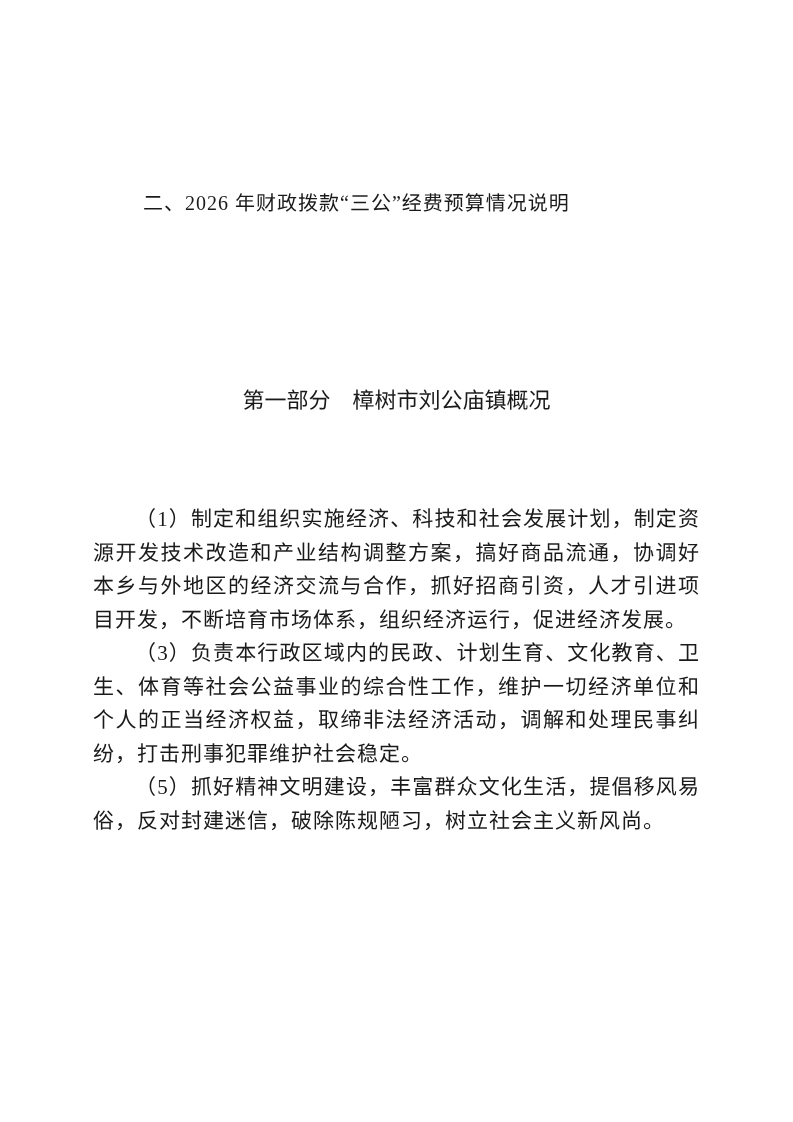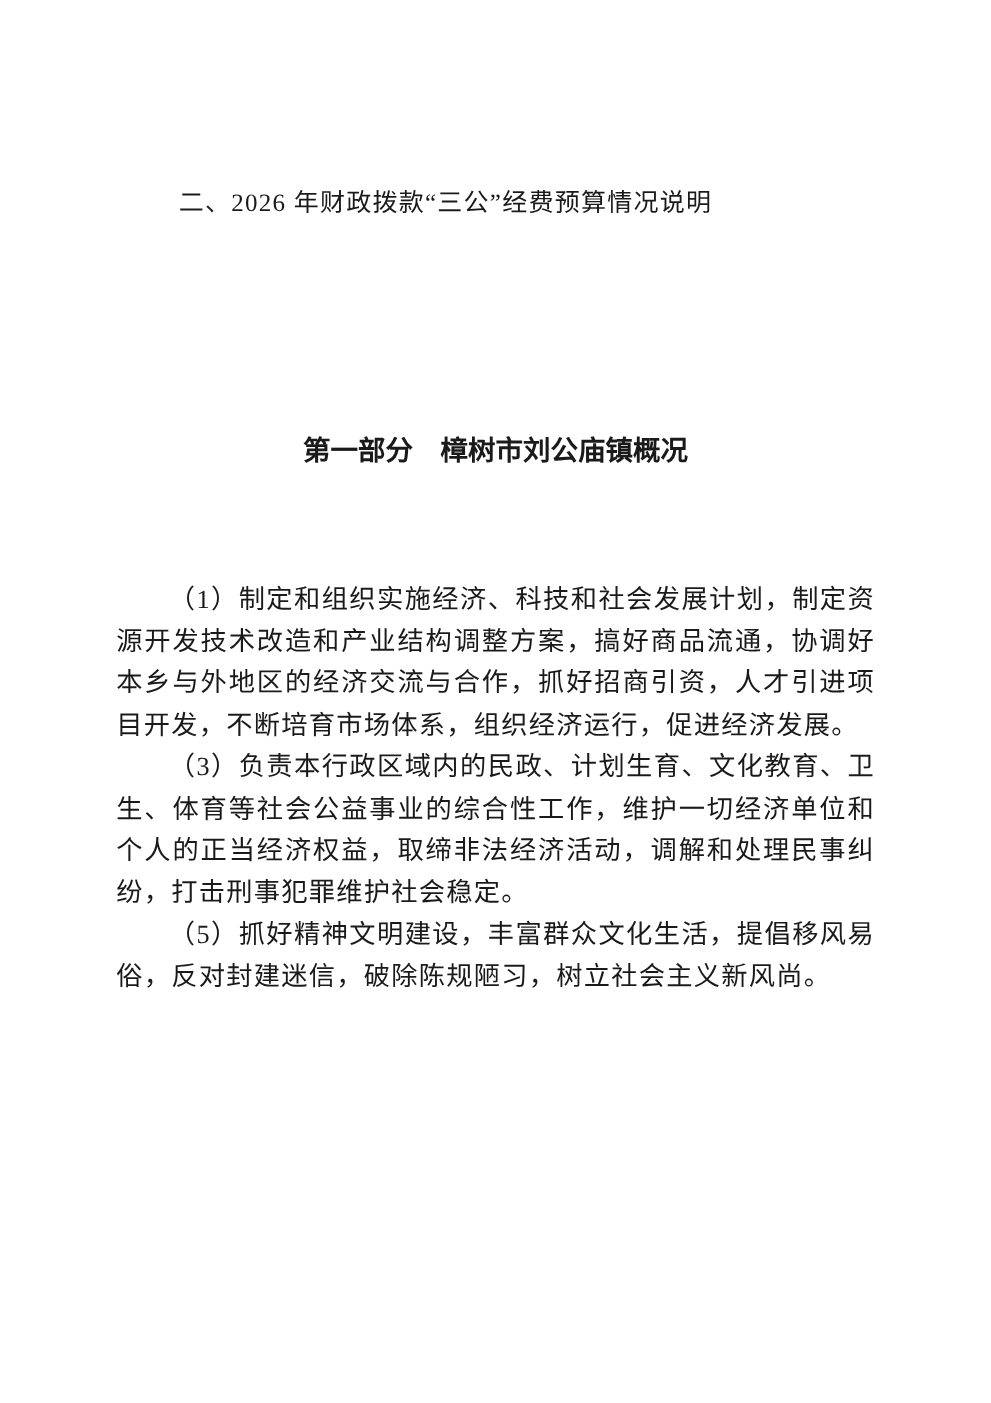--- a/index.html
+++ b/index.html
@@ -10,20 +10,21 @@
     height: 1122px;
     margin: 0 auto;
     background: #ffffff;
     color: #1a1a1a;
     overflow: hidden;
   }
   .content-block {
     position: absolute;
     left: 93px;
     right: 93px;
+    margin-top: 40px;
   }
   .toc-line {
     top: 150px;
     padding-left: 50px;
     font-family: "Liberation Serif", serif;
     font-size: 20px;
     line-height: 26px;
     letter-spacing: 1px;
     white-space: nowrap;
   }
@@ -33,21 +34,21 @@
     font-family: "Liberation Sans", sans-serif;
     font-weight: bold;
     font-size: 21px;
     line-height: 27px;
     white-space: nowrap;
   }
   .part-one-heading {
     top: 347px;
     text-align: center;
     font-family: "Liberation Sans", sans-serif;
-    font-weight: bold;
+    font-weight: normal;
     font-size: 22px;
     line-height: 28px;
   }
   .duties-heading {
     top: 425px;
     padding-left: 57px;
     font-family: "Liberation Sans", sans-serif;
     font-weight: bold;
     font-size: 23px;
     line-height: 29px;

